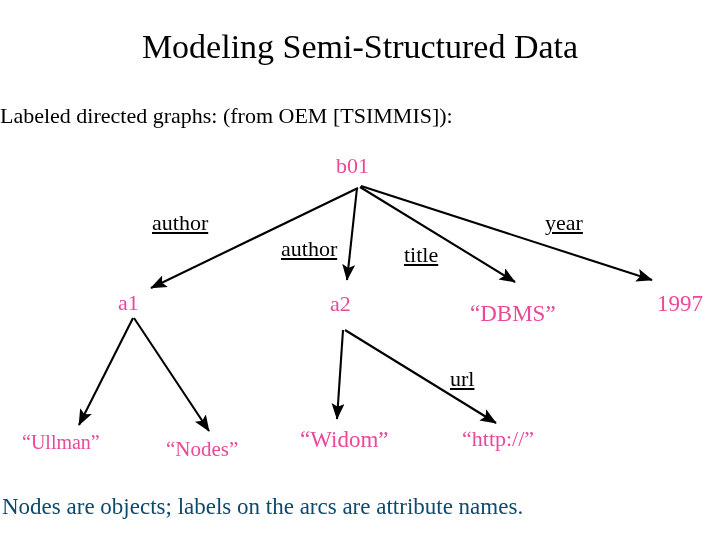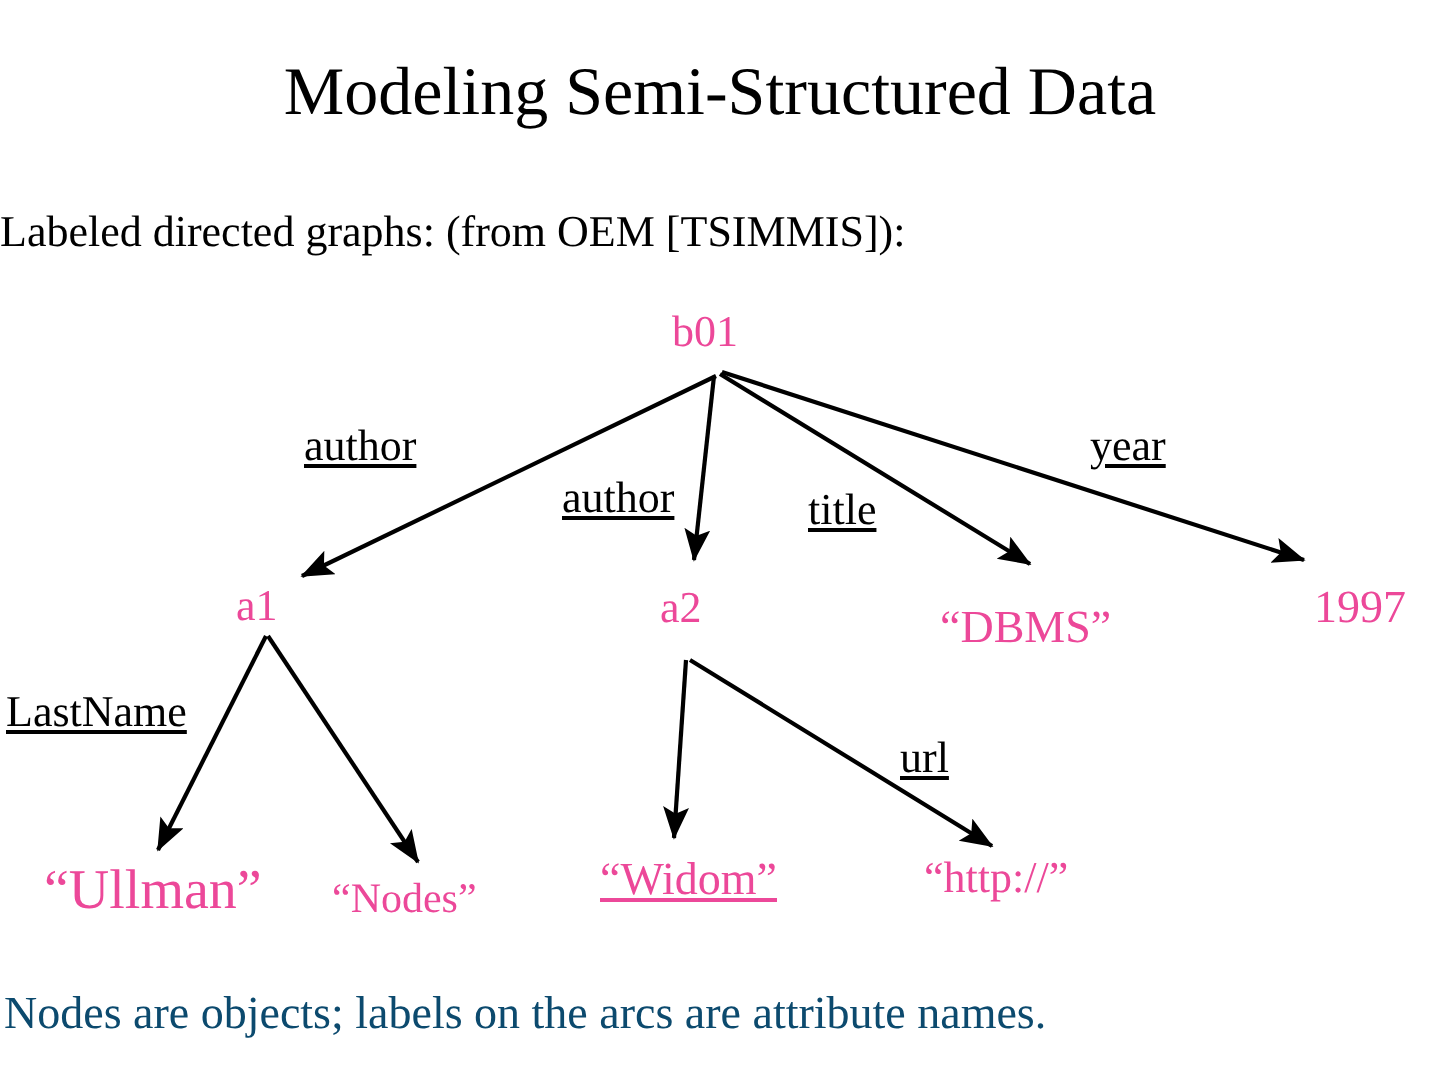--- a/index.html
+++ b/index.html
@@ -65,23 +65,23 @@
     line-height: 1;
     text-decoration: underline;
   }
 
   
   .n-b01     { left: 336px; top: 155px; font-size: 22px; }
   .n-a1      { left: 118px; top: 292px; font-size: 22px; }
   .n-a2      { left: 330px; top: 293px; font-size: 22px; }
   .n-dbms    { left: 470px; top: 302px; font-size: 23px; }
   .n-1997    { left: 633px; top: 292px; font-size: 23px; margin-left: 24px; }
-  .n-ullman  { left: 22px;  top: 432px; font-size: 28px; }
+  .n-ullman  { left: 22px;  top: 432px; font-size: 20px; }
   .n-jeff    { left: 166px; top: 439px; font-size: 21px; }
-  .n-widom   { left: 300px; top: 428px; font-size: 23px; text-decoration: underline; }
+  .n-widom   { left: 300px; top: 428px; font-size: 23px; }
   .n-http    { left: 462px; top: 428px; font-size: 22px; }
 
   .l-author1 { left: 152px; top: 212px; font-size: 22px; }
   .l-author2 { left: 281px; top: 238px; font-size: 22px; }
   .l-title   { left: 404px; top: 244px; font-size: 22px; }
   .l-year    { left: 545px; top: 212px; font-size: 22px; }
   .l-lastname  { left: 3px;   top: 345px; font-size: 22px; }
   .l-firstname { left: 166px; top: 345px; font-size: 22px; }
   .l-url     { left: 450px; top: 368px; font-size: 22px; }
 
@@ -130,17 +130,16 @@
   <div class="node n-1997">1997</div>
   <div class="node n-ullman">“Ullman”</div>
   <div class="node n-jeff">“Nodes”</div>
   <div class="node n-widom">“Widom”</div>
   <div class="node n-http">“http://”</div>
 
   <div class="edge-label l-author1">author</div>
   <div class="edge-label l-author2">author</div>
   <div class="edge-label l-title">title</div>
   <div class="edge-label l-year">year</div>
-  <div class="edge-label l-lastname">LastName</div>
   <div class="edge-label l-url">url</div>
 
   <div class="caption">Nodes are objects; labels on the arcs are attribute names.</div>
 </div>
 
 </body></html>

